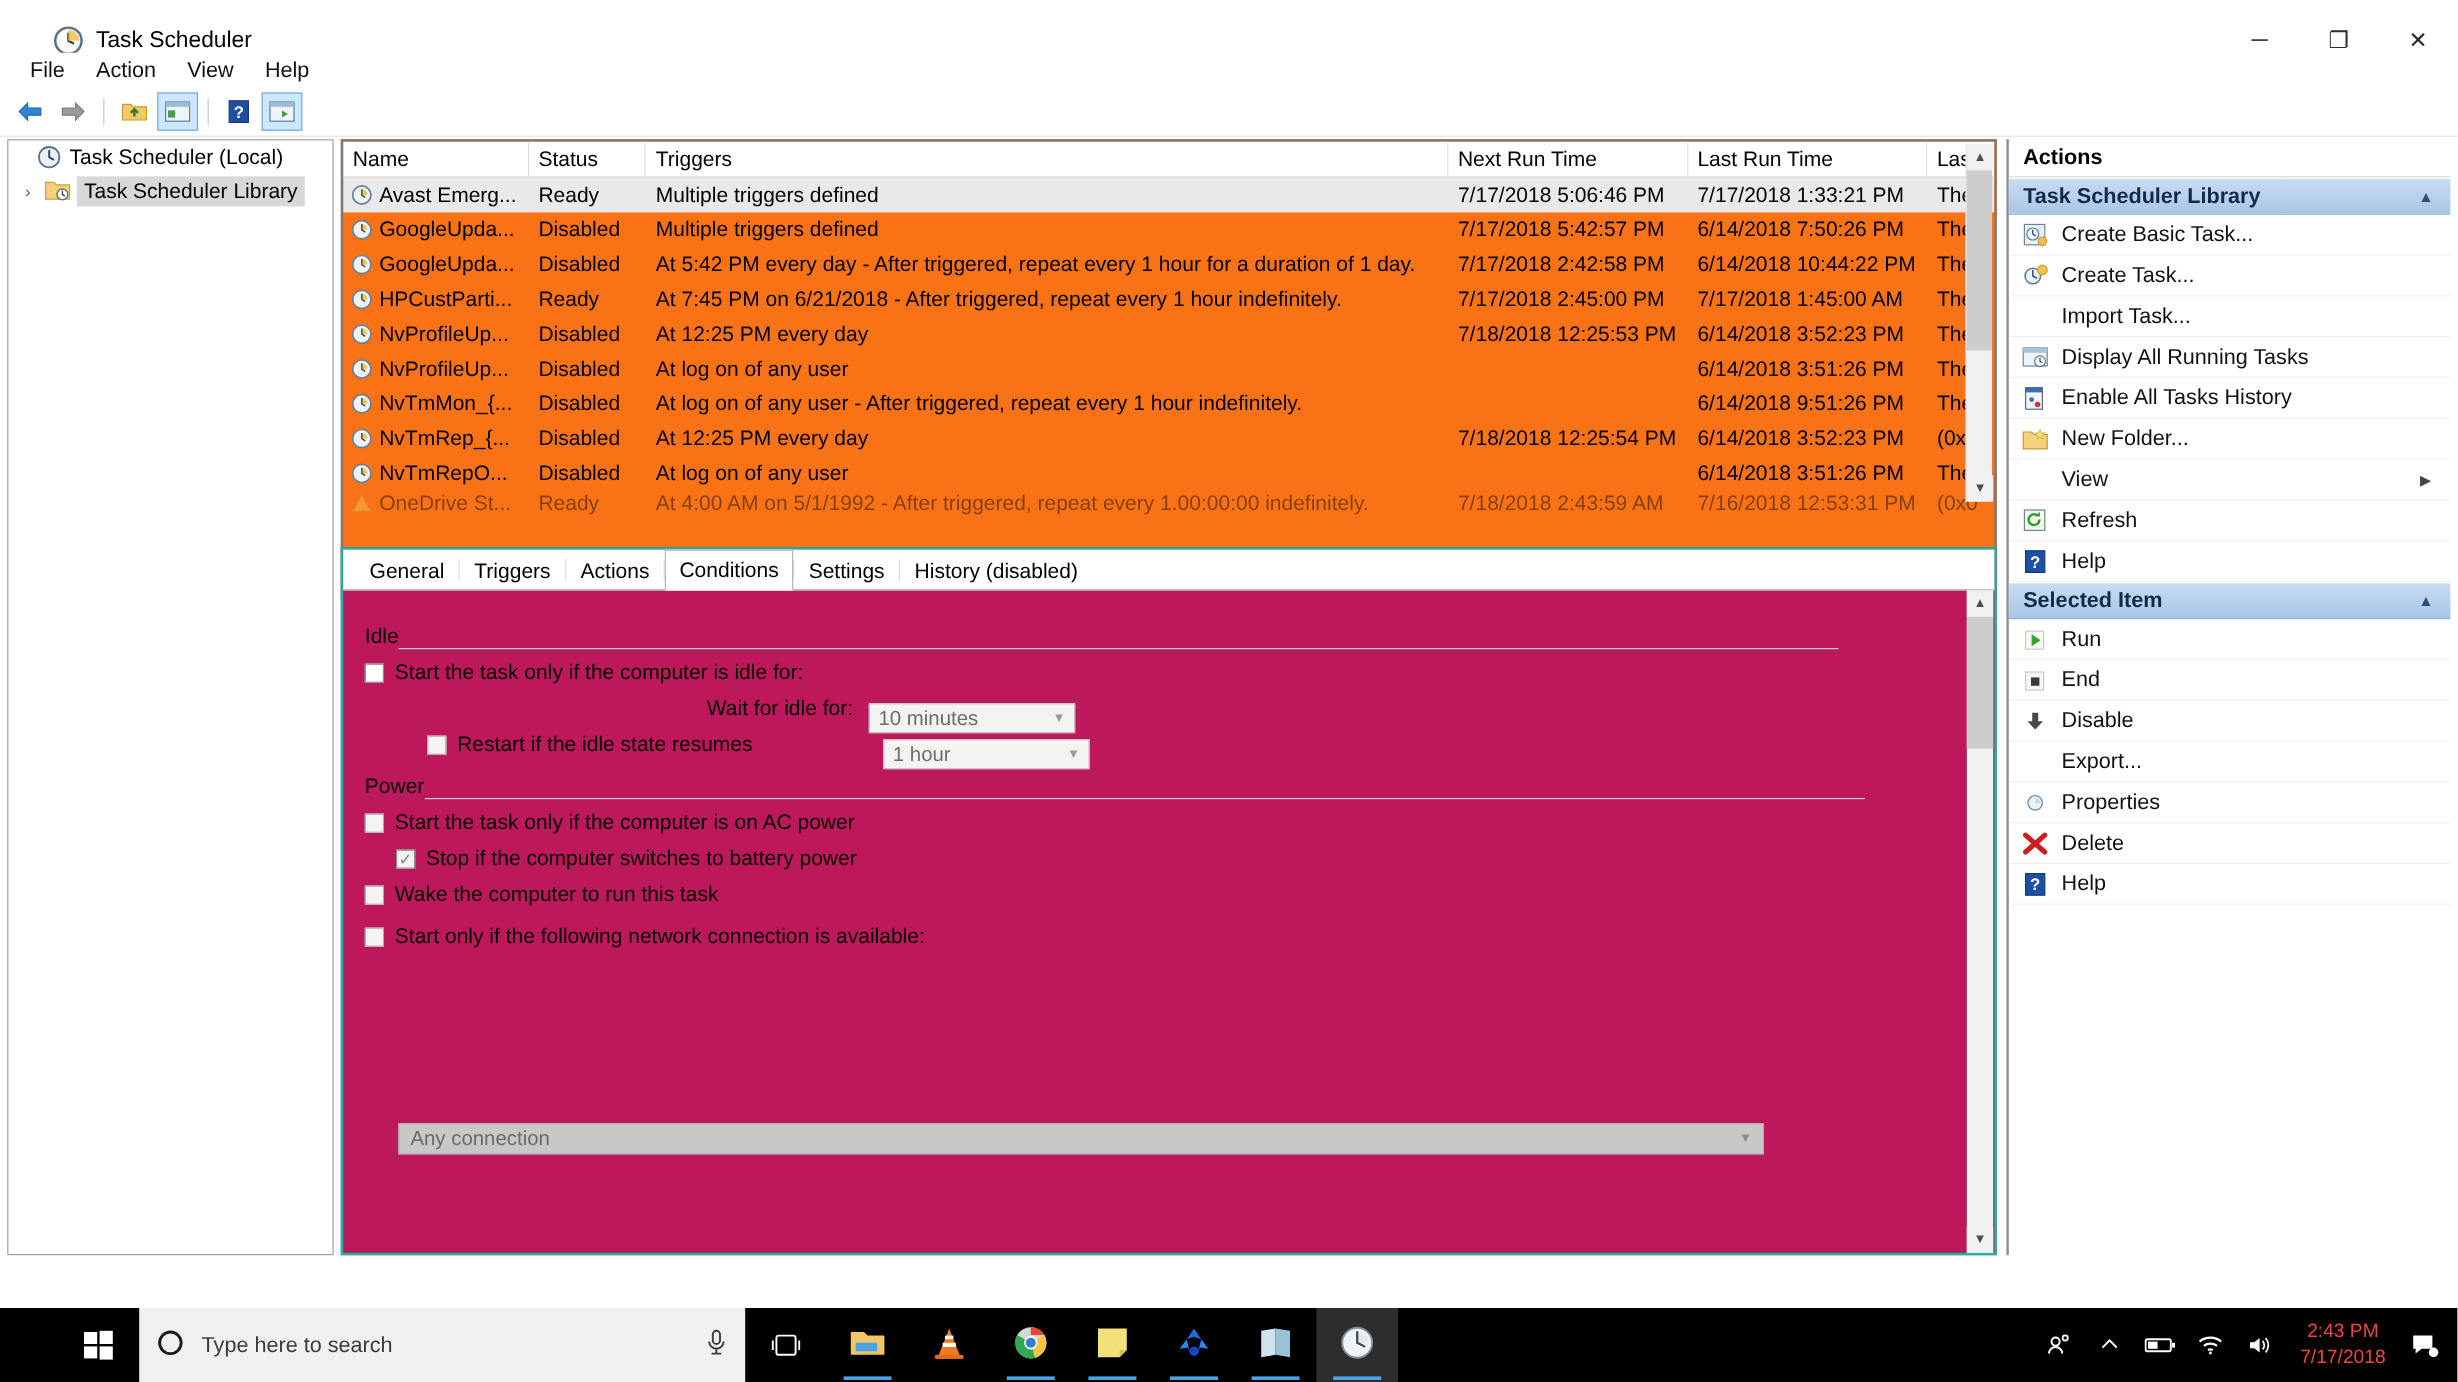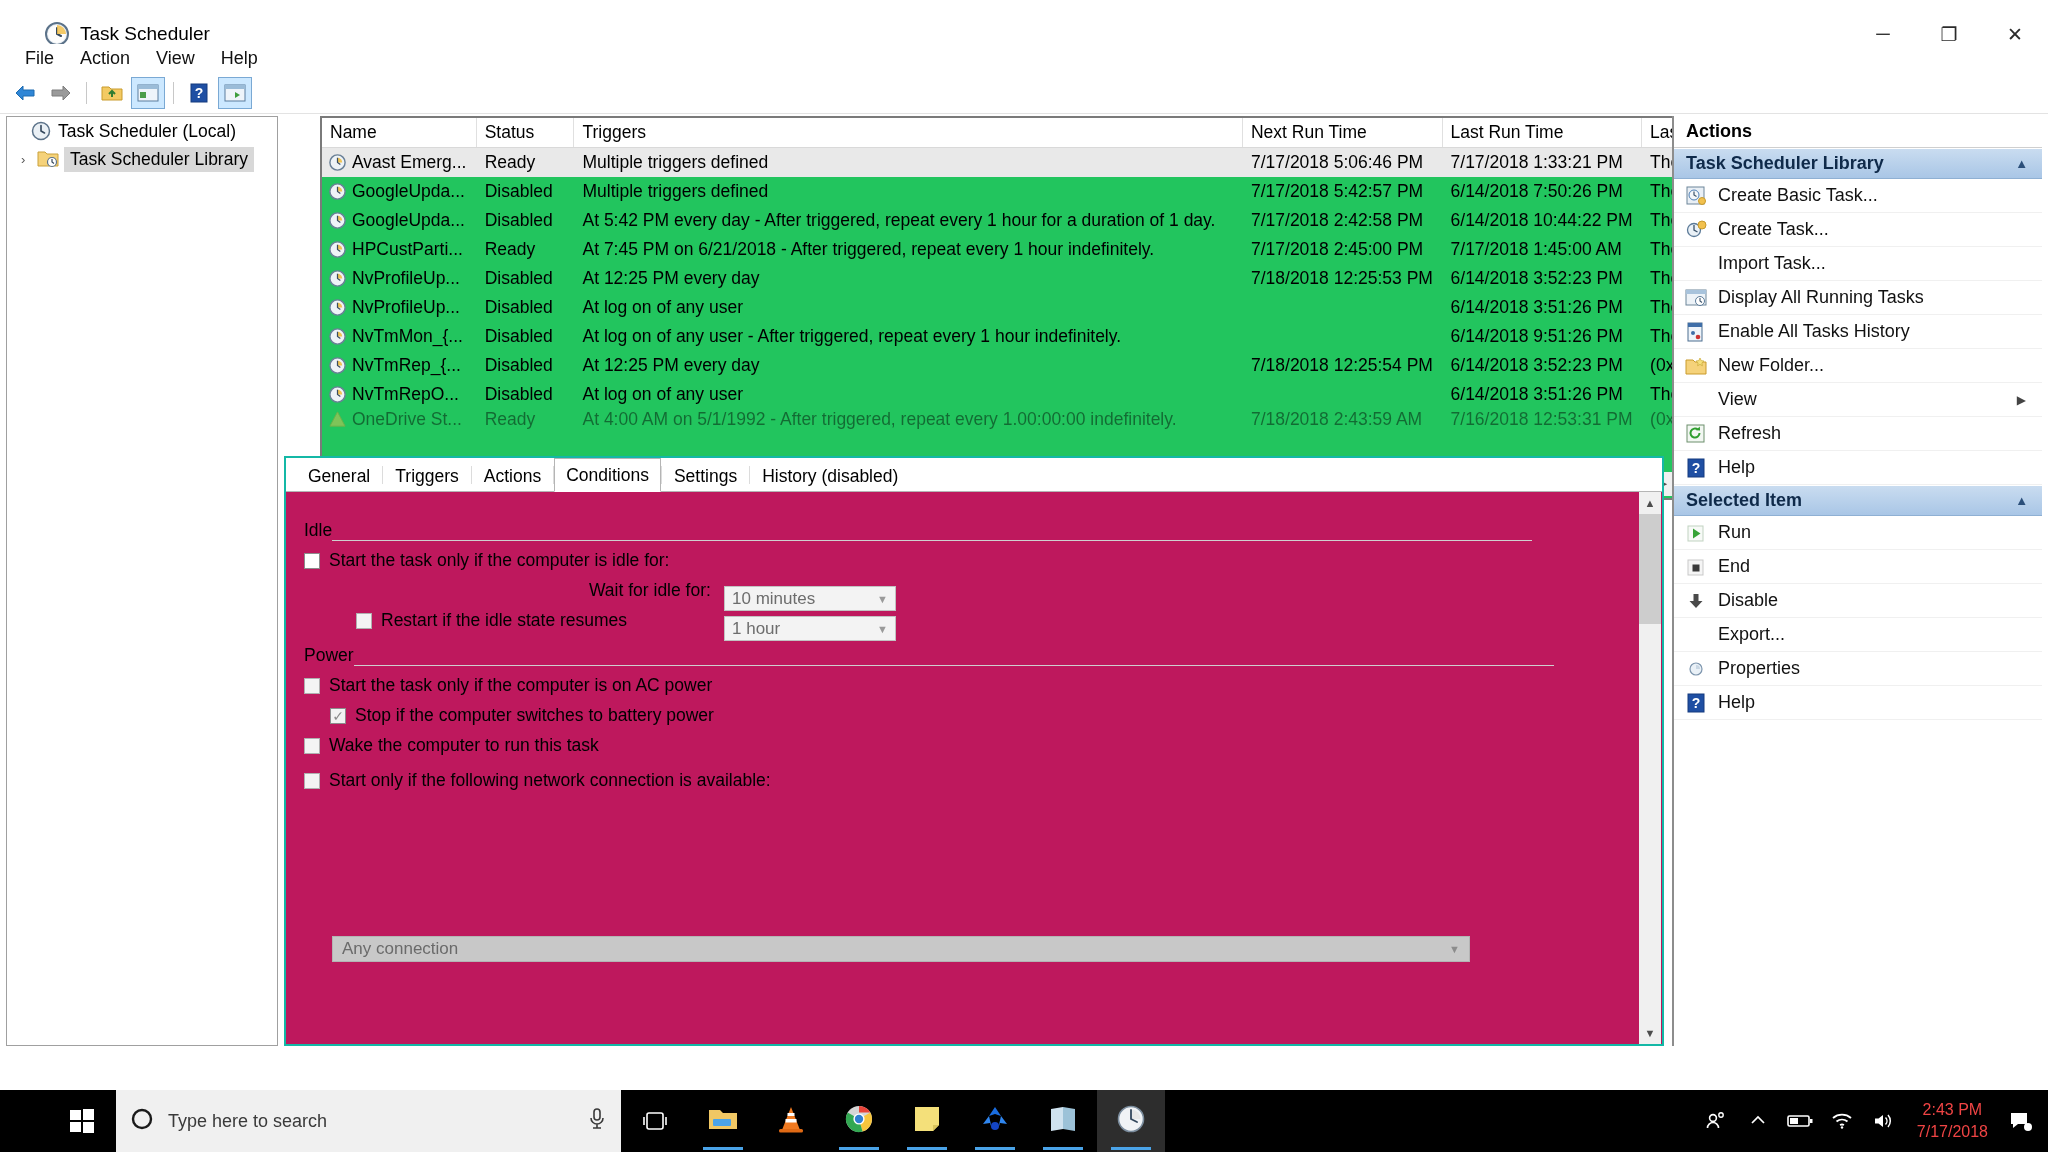--- a/index.html
+++ b/index.html
@@ -58,21 +58,21 @@
   .tree-chevron { width: 16px; font-size: 13px; color: #555; }
   .tree-icon { width: 22px; height: 20px; margin-right: 5px; }
 
   #center-pane {
     position: absolute; left: 284px; top: 116px; width: 1380px; height: 930px;
   }
 
   
   #tasklist {
     position: absolute; left: 0; top: 0; width: 1380px; height: 384px;
-    border: 2px solid #7a7a7a; background: #22c55e; overflow: hidden; margin-left: 36px;
+    border: 2px solid #7a7a7a; background: #f97316; overflow: hidden;
   }
   #tasklist .hdr {
     display: flex; height: 30px; background: #fff; border-bottom: 1px solid #d9d9d9;
     font-size: 17.5px;
   }
   #tasklist .hdr div {
     border-right: 1px solid #e0e0e0; padding: 4px 8px; overflow: hidden; white-space: nowrap;
   }
   .col-name { width: 155px; }
   .col-status { width: 98px; }
@@ -510,21 +510,21 @@
           <span>Wait for idle for:</span>
         </div>
         <div class="chk-row ind3">
           <span class="chk dim"></span>
           <span class="chk-label">Restart if the idle state resumes</span>
         </div>
         <div class="ddl" style="left:438px; top:94px;">
           <span>10 minutes</span>
           <span class="caret">▼</span>
         </div>
-        <div class="ddl" style="left:438px; top:124px;">
+        <div class="ddl" style="left:450px; top:124px;">
           <span>1 hour</span>
           <span class="caret">▼</span>
         </div>
       </div>
 
       <div class="grp">
         <div class="grp-head">
           <span>Power</span>
           <span class="rule"></span>
         </div>
@@ -684,20 +684,28 @@
         <span class="act-label">Export...</span>
       </div>
       <div class="act-item">
         <span class="act-ico">
           <svg width="20" height="20" viewBox="0 0 20 20">
             <circle cx="10" cy="10" r="6" fill="#eaf1f7" stroke="#7d95ad" stroke-width="1.2"></circle>
             <path d="M10 10 L10 6 A4 4 0 0 1 14 10 Z" fill="#c9d7e4"></path>
           </svg>
         </span>
         <span class="act-label">Properties</span>
+      </div>
+      <div class="act-item">
+        <span class="act-ico">
+          <svg width="22" height="20" viewBox="0 0 22 20">
+            <path d="M3 3 L19 17 M19 3 L3 17" stroke="#cc2020" stroke-width="4.2" stroke-linecap="round"></path>
+          </svg>
+        </span>
+        <span class="act-label">Delete</span>
       </div>
       <div class="act-item">
         <span class="act-ico">
           <svg width="20" height="20" viewBox="0 0 20 20">
             <rect x="2" y="1" width="16" height="18" fill="#1f4fa3" stroke="#143a7e"></rect>
             <text x="10" y="15" font-size="14" fill="#fff" text-anchor="middle" font-family="Liberation Sans, sans-serif" font-weight="bold">?</text>
           </svg>
         </span>
         <span class="act-label">Help</span>
       </div>

